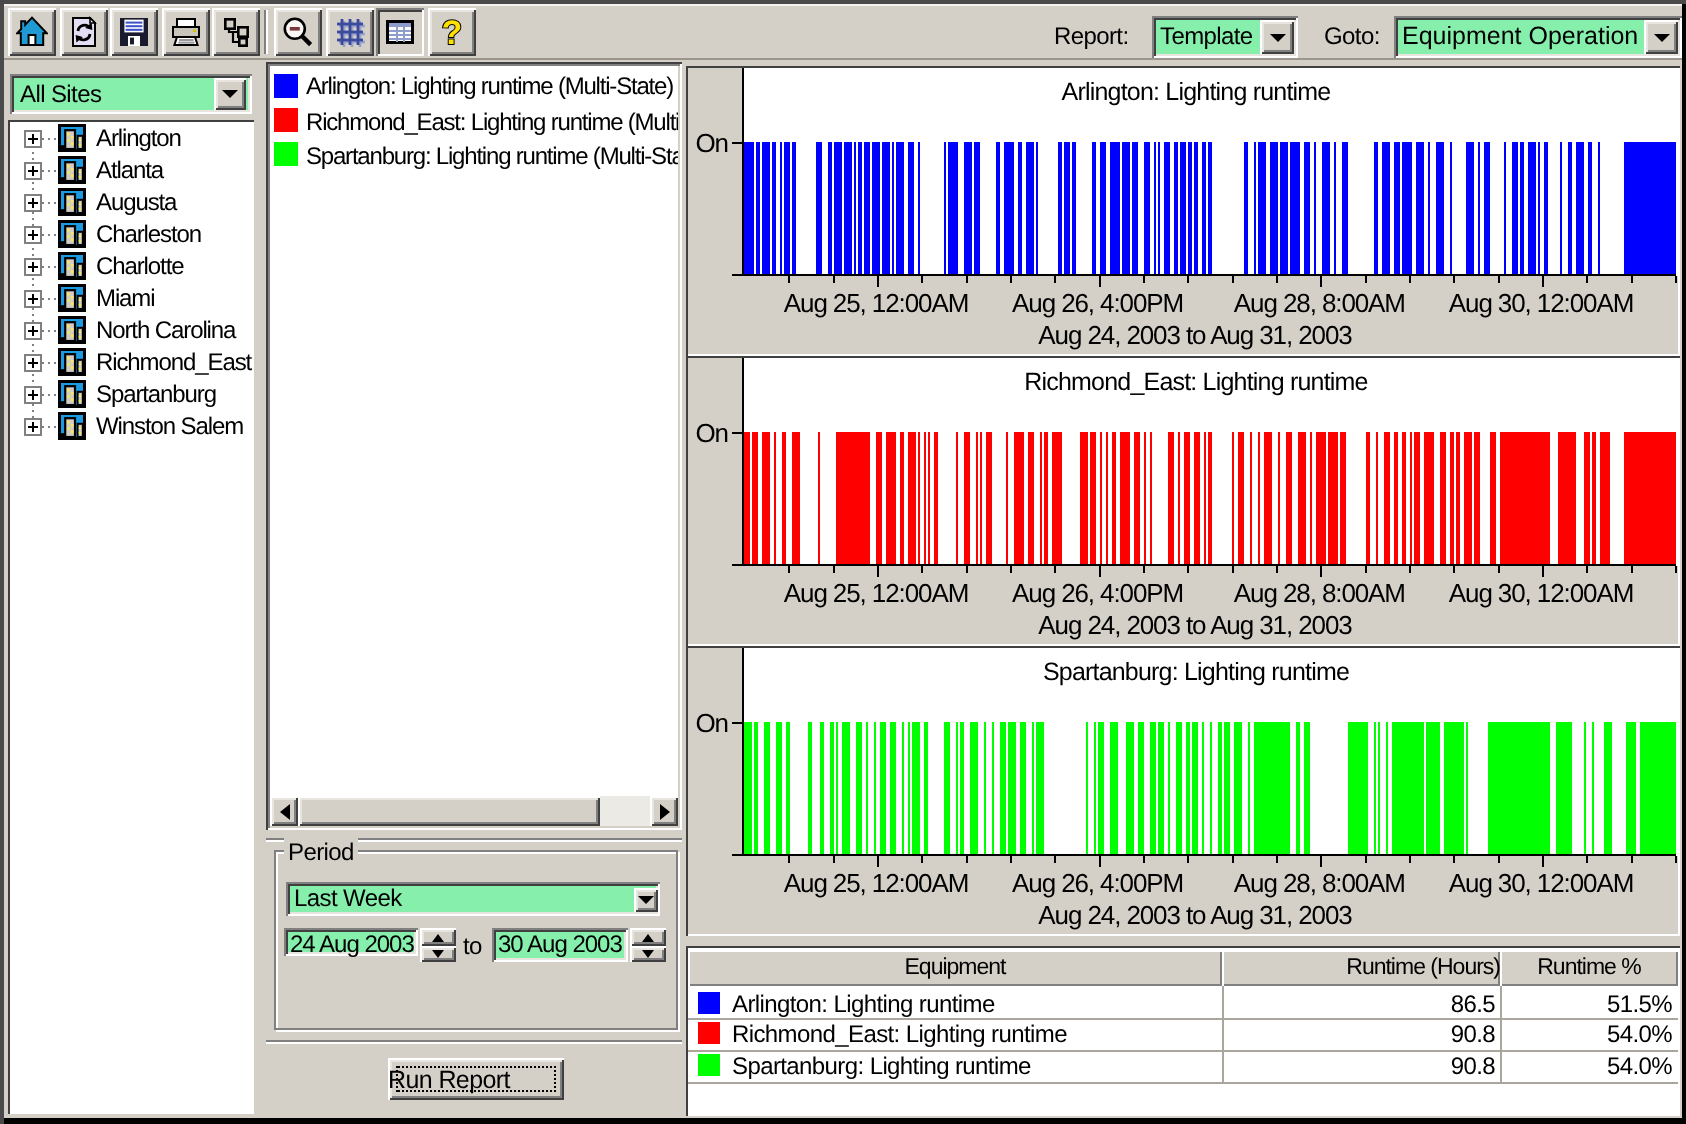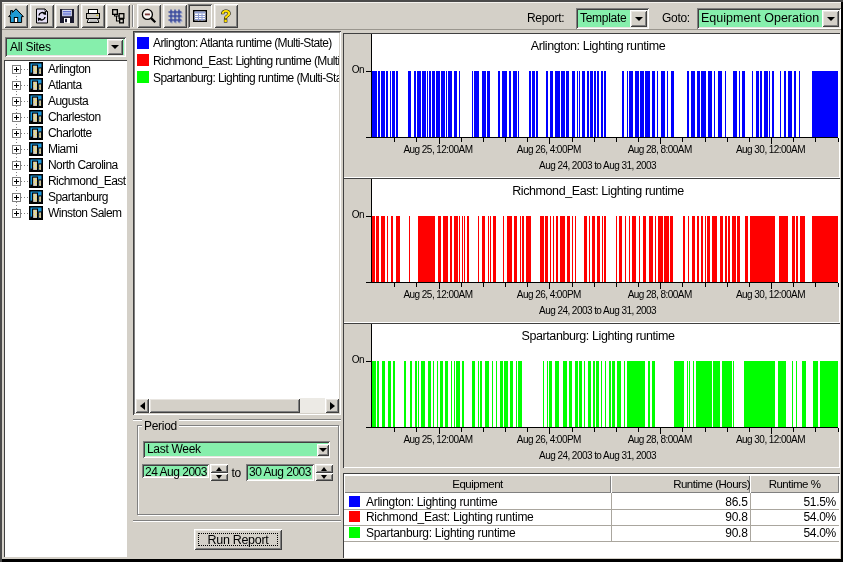--- a/index.html
+++ b/index.html
@@ -10,21 +10,21 @@
 .combo{position:absolute;background:#86efac;box-shadow:inset 1px 1px 0 #808080,inset -1px -1px 0 #fff,inset 2px 2px 0 #404040,inset -2px -2px 0 #e8e5e0}
 .cbtn{position:absolute;background:#d4d0c8;box-shadow:inset 1px 1px 0 #fff,inset -1px -1px 0 #404040,inset 2px 2px 0 #e8e5e0,inset -2px -2px 0 #808080;display:flex;align-items:center;justify-content:center}
 .tri{width:0;height:0;border-left:4px solid transparent;border-right:4px solid transparent;border-top:4px solid #000}
 .trib{width:0;height:0;border-left:3px solid transparent;border-right:3px solid transparent;border-top:4px solid #000}
 .triu{width:0;height:0;border-left:3px solid transparent;border-right:3px solid transparent;border-bottom:4px solid #000}
 .tril{width:0;height:0;border-top:4px solid transparent;border-bottom:4px solid transparent;border-right:5px solid #000}
 .trir{width:0;height:0;border-top:4px solid transparent;border-bottom:4px solid transparent;border-left:5px solid #000}
 .ui{font-size:12px;letter-spacing:-0.3px;white-space:nowrap}
 .tt{font-size:12px;letter-spacing:-0.55px;white-space:nowrap}
 .ct{font-size:12.5px;letter-spacing:-0.4px;white-space:nowrap}
-.cx{font-size:10px;letter-spacing:-0.55px;white-space:nowrap}
+.cx{font-size:13px;letter-spacing:-0.55px;white-space:nowrap}
 </style></head><body>
 <div class="abs" style="left:0;top:0;width:843px;height:562px;box-shadow:inset 2px 2px 0 #4a4a4a,inset -2px -3px 0 #000"></div>
 <div class="abs" style="left:2px;top:2px;width:839px;height:28px;box-shadow:inset 0 1px 0 #f4f2ee,inset 0 -1px 0 #9a968e"></div>
 <div class="tbtn raised" style="left:4px">
     <svg width="16" height="16" viewBox="0 0 16 16">
       <polygon points="8,0.8 15.4,8.6 13.6,8.6 13.6,14.5 2.4,14.5 2.4,8.6 0.6,8.6 2.6,6.5 2.6,2.6 4.6,2.6 4.6,4.4" fill="#1f9ad2" stroke="#000" stroke-width="1"></polygon>
       <rect x="6.3" y="9.5" width="3.4" height="5" fill="#fff" stroke="#000" stroke-width="1"></rect>
     </svg>
   </div>
 <div class="tbtn raised" style="left:29.5px">
@@ -321,21 +321,21 @@
         <rect x="6.5" y="6" width="1.3" height="1.3"></rect>
         <rect x="4.6" y="7.6" width="1.3" height="1.3"></rect>
         <rect x="6.5" y="9.2" width="1.3" height="1.3"></rect>
         <rect x="10.4" y="7.4" width="1.1" height="1.1"></rect>
         <rect x="10.4" y="9.9" width="1.1" height="1.1"></rect>
       </g>
     </svg></div>
 <div class="abs tt" style="left:48px;top:205.5px">Winston Salem</div>
 <div class="abs" style="left:133px;top:31px;width:208px;height:384px;background:#fff;box-shadow:inset 1px 1px 0 #404040,inset -1px -1px 0 #fff,inset 2px 2px 0 #808080,inset -2px -2px 0 #d4d0c8"></div>
 <div class="abs" style="left:136.5px;top:36.5px;width:12.5px;height:12px;background:#0000ff"></div>
-<div class="abs tt" style="left:153px;top:36.3px;width:186px;overflow:hidden;letter-spacing:-0.6px">Arlington: Atlanta runtime (Multi-State)</div>
+<div class="abs tt" style="left:153px;top:36.3px;width:186px;overflow:hidden;letter-spacing:-0.6px">Arlington: Lighting runtime (Multi-State)</div>
 <div class="abs" style="left:136.5px;top:53.7px;width:12.5px;height:12px;background:#ff0000"></div>
 <div class="abs tt" style="left:153px;top:53.5px;width:186px;overflow:hidden;letter-spacing:-0.6px">Richmond_East: Lighting runtime (Multi-</div>
 <div class="abs" style="left:136.5px;top:70.9px;width:12.5px;height:12px;background:#00ff00"></div>
 <div class="abs tt" style="left:153px;top:70.7px;width:186px;overflow:hidden;letter-spacing:-0.6px">Spartanburg: Lighting runtime (Multi-Sta</div>
 <div class="abs" style="left:135px;top:398px;width:204px;height:15px;background:#eceae5"></div>
 <div class="cbtn" style="left:135px;top:398px;width:14px;height:15px">
     <div class="tril"></div>
   </div>
 <div class="cbtn" style="left:325px;top:398px;width:14px;height:15px">
     <div class="trir"></div>
@@ -367,21 +367,21 @@
     <div class="triu"></div>
   </div>
 <div class="cbtn" style="left:315px;top:473px;width:18px;height:8px">
     <div class="trib"></div>
   </div>
 <div class="abs ui" style="left:231.5px;top:466px">to</div>
 <div class="abs" style="left:133px;top:520px;width:208px;height:1px;background:#808080"></div>
 <div class="abs" style="left:133px;top:521px;width:208px;height:1px;background:#fff"></div>
 <div class="abs raised" style="left:194px;top:529px;width:88px;height:21px;background:#d4d0c8"></div>
 <div class="abs" style="left:198px;top:533px;width:80px;height:13px;border:1px dotted #000"></div>
-<div class="abs" style="left:194px;top:532.5px;width:88px;text-align:center;font-size:12.5px;letter-spacing:-0.3px">Run Report</div>
+<div class="abs" style="left:194px;top:532.5px;width:88px;text-align:left;font-size:12.5px;letter-spacing:-0.3px">Run Report</div>
 <div class="abs" style="left:343px;top:33px;width:497px;height:145px;background:#d4d0c8;box-shadow:inset 1px 0 0 #404040,inset 0 1px 0 #404040,inset -1px -1px 0 #fff"></div>
 <div class="abs" style="left:371.5px;top:34px;width:468px;height:103.5px;background:#fff"></div>
 <div class="abs ct" style="left:358px;top:38.5px;width:480px;text-align:center">Arlington: Lighting runtime</div>
 <div class="abs cx" style="left:330px;top:63.5px;width:34px;text-align:right">On</div>
 <div class="abs" style="left:365.5px;top:70.5px;width:5px;height:1px;background:#000"></div>
 <div class="abs" style="left:365.5px;top:136.5px;width:5px;height:1px;background:#000"></div>
 <svg class="abs" style="left:371.5px;top:71px" width="466" height="66" viewBox="0 0 466 66" shape-rendering="crispEdges">
     <rect x="0" y="0" width="5" height="66" fill="#0000ff"></rect>
     <rect x="6" y="0" width="2" height="66" fill="#0000ff"></rect>
     <rect x="9" y="0" width="4" height="66" fill="#0000ff"></rect>

